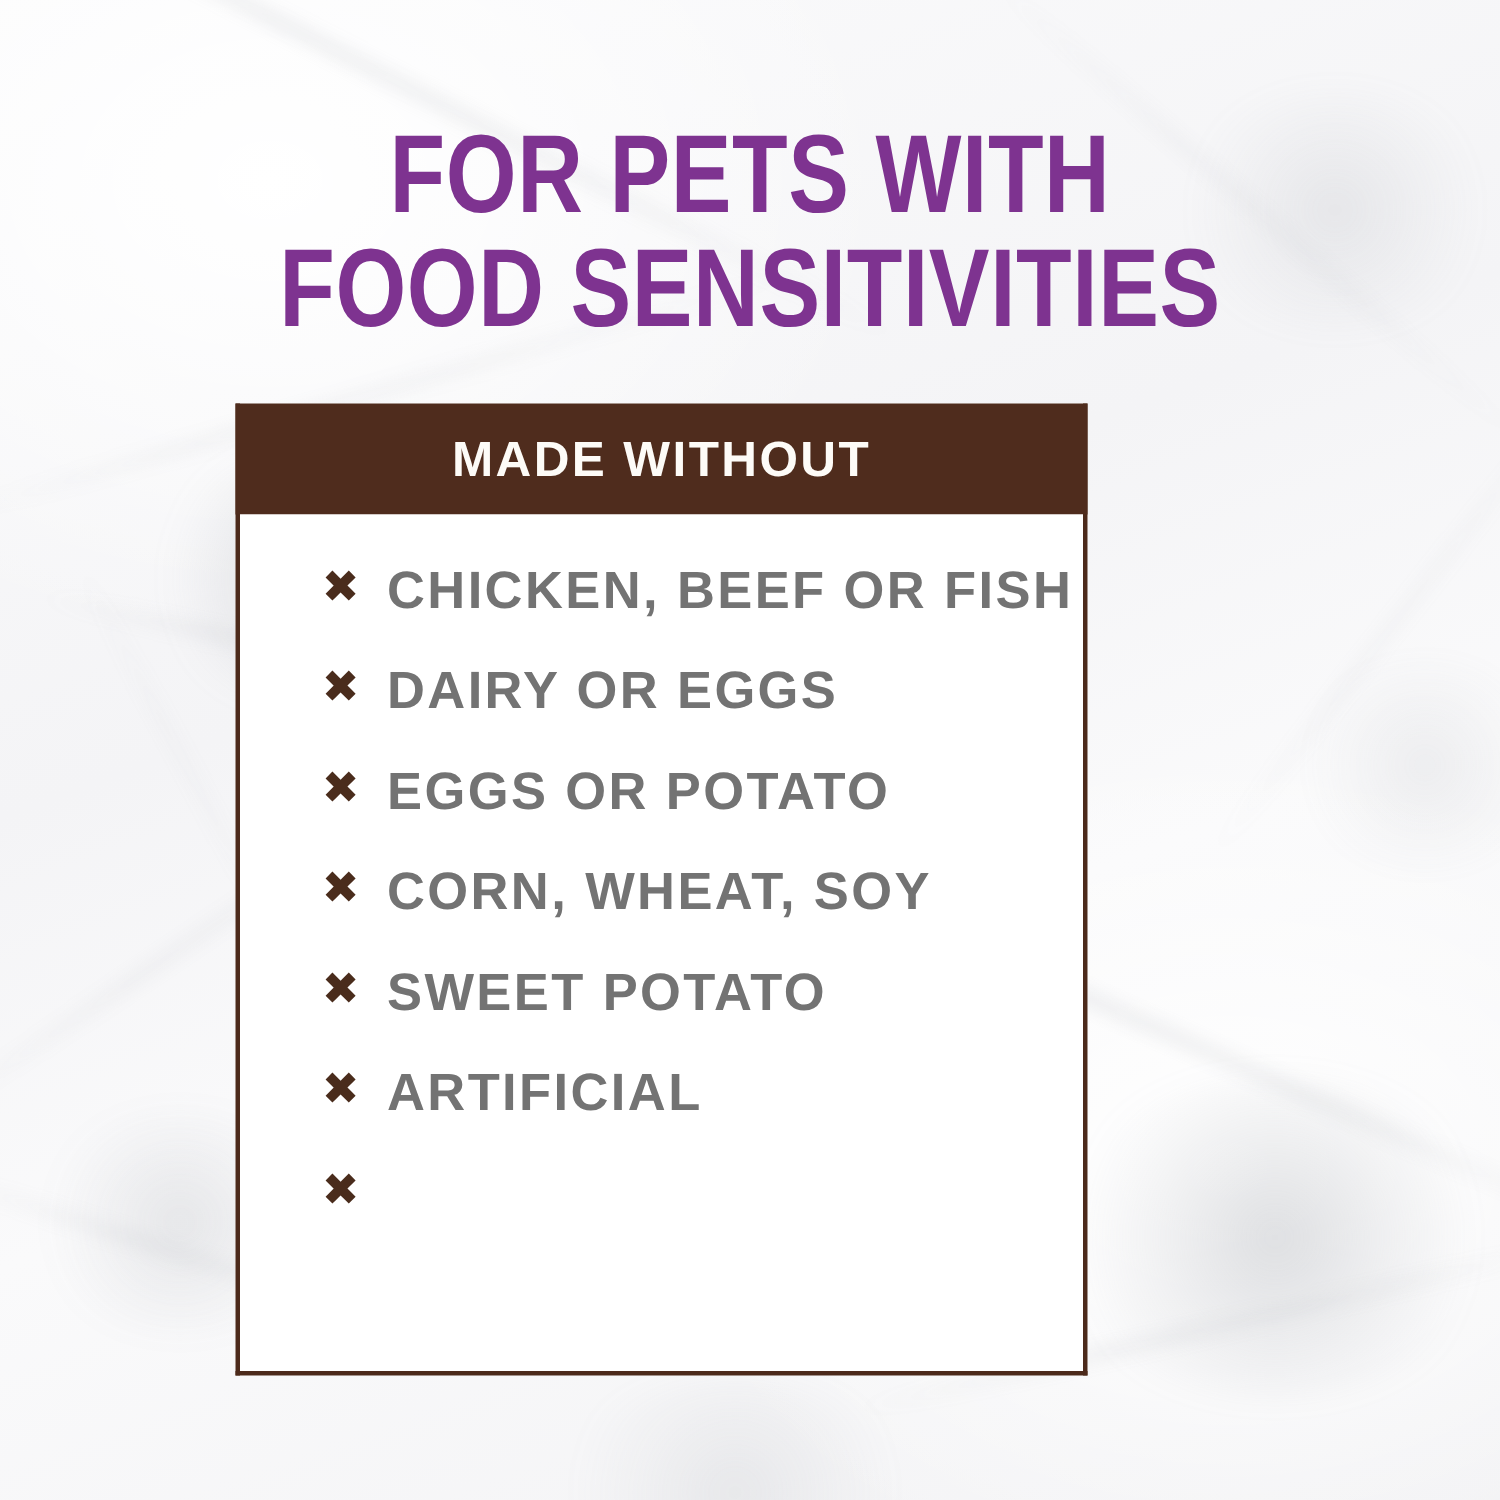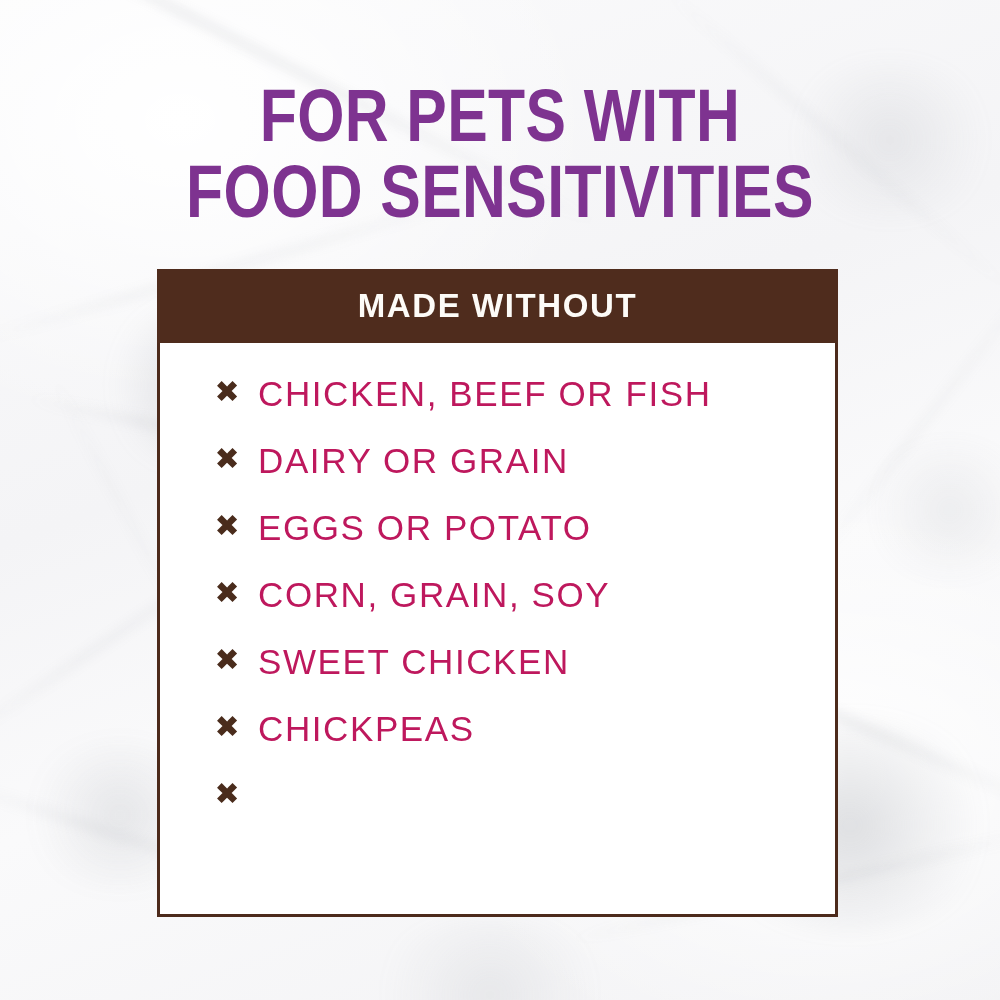--- a/index.html
+++ b/index.html
@@ -81,21 +81,21 @@
     transform-origin: 50% 0;
     white-space: nowrap;
   }
   .headline .hl-line { display: block; }
 
   
   .card {
     position: absolute;
     left: 157px;
     top: 269px;
-    width: 681px;
+    width: 568px;
     height: 648px;
     box-sizing: border-box;
     background: #ffffff;
     border: 3px solid #4c2a1b;
     border-top: none;
   }
 
   .card-banner {
     height: 74px;
     background: #4f2c1d;
@@ -139,23 +139,23 @@
     margin-right: 16px;
     color: #4a2c1c;
     font-size: 30px;
     line-height: 38px;
     font-weight: 700;
     text-align: center;
     font-family: "DejaVu Sans", sans-serif;
   }
 
   .exclusion-text {
-    color: #be185d;
+    color: #737373;
     font-family: "Liberation Sans", sans-serif;
-    font-weight: 400;
+    font-weight: 700;
     font-size: 35px;
     line-height: 42px;
     letter-spacing: 1.6px;
     white-space: pre-line;
   }
 </style>
 </head>
 <body>
 
 <div class="stage">
@@ -189,37 +189,37 @@
       <span class="card-banner-title">MADE WITHOUT</span>
     </div>
     <div class="card-body">
       <ul class="exclusion-list">
         <li class="exclusion-item">
           <span class="x-icon">✖</span>
           <span class="exclusion-text">CHICKEN, BEEF OR FISH</span>
         </li>
         <li class="exclusion-item">
           <span class="x-icon">✖</span>
-          <span class="exclusion-text">DAIRY OR GRAIN</span>
+          <span class="exclusion-text">DAIRY OR EGGS</span>
         </li>
         <li class="exclusion-item">
           <span class="x-icon">✖</span>
           <span class="exclusion-text">EGGS OR POTATO</span>
         </li>
         <li class="exclusion-item">
           <span class="x-icon">✖</span>
-          <span class="exclusion-text">CORN, GRAIN, SOY</span>
-        </li>
-        <li class="exclusion-item">
-          <span class="x-icon">✖</span>
-          <span class="exclusion-text">SWEET CHICKEN</span>
-        </li>
-        <li class="exclusion-item">
-          <span class="x-icon">✖</span>
-          <span class="exclusion-text">CHICKPEAS</span>
+          <span class="exclusion-text">CORN, WHEAT, SOY</span>
+        </li>
+        <li class="exclusion-item">
+          <span class="x-icon">✖</span>
+          <span class="exclusion-text">SWEET POTATO</span>
+        </li>
+        <li class="exclusion-item">
+          <span class="x-icon">✖</span>
+          <span class="exclusion-text">ARTIFICIAL</span>
         </li>
         <li class="exclusion-item">
           <span class="x-icon">✖</span>
         </li>
       </ul>
     </div>
   </div>
 
 </div>
 

